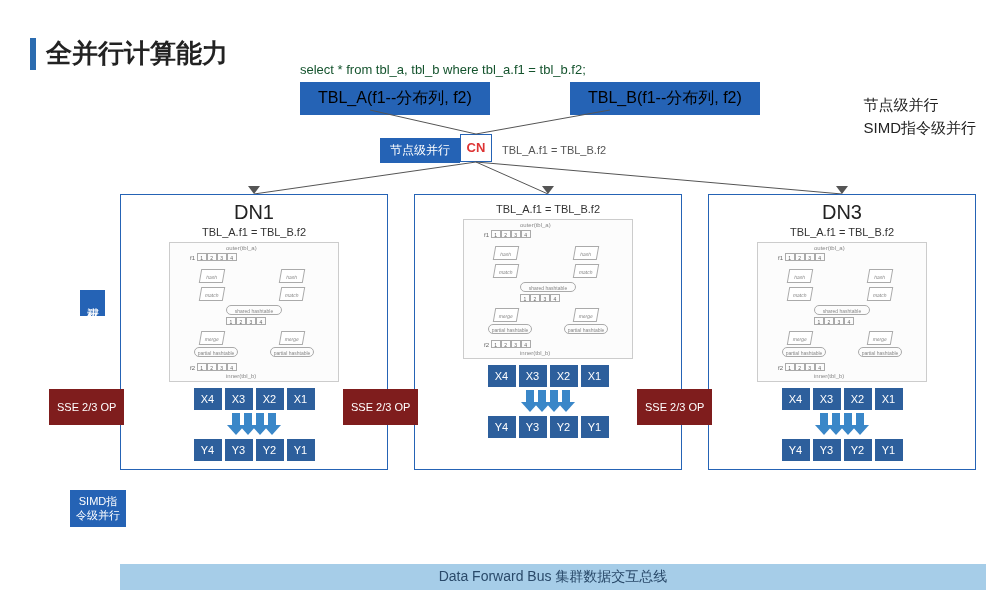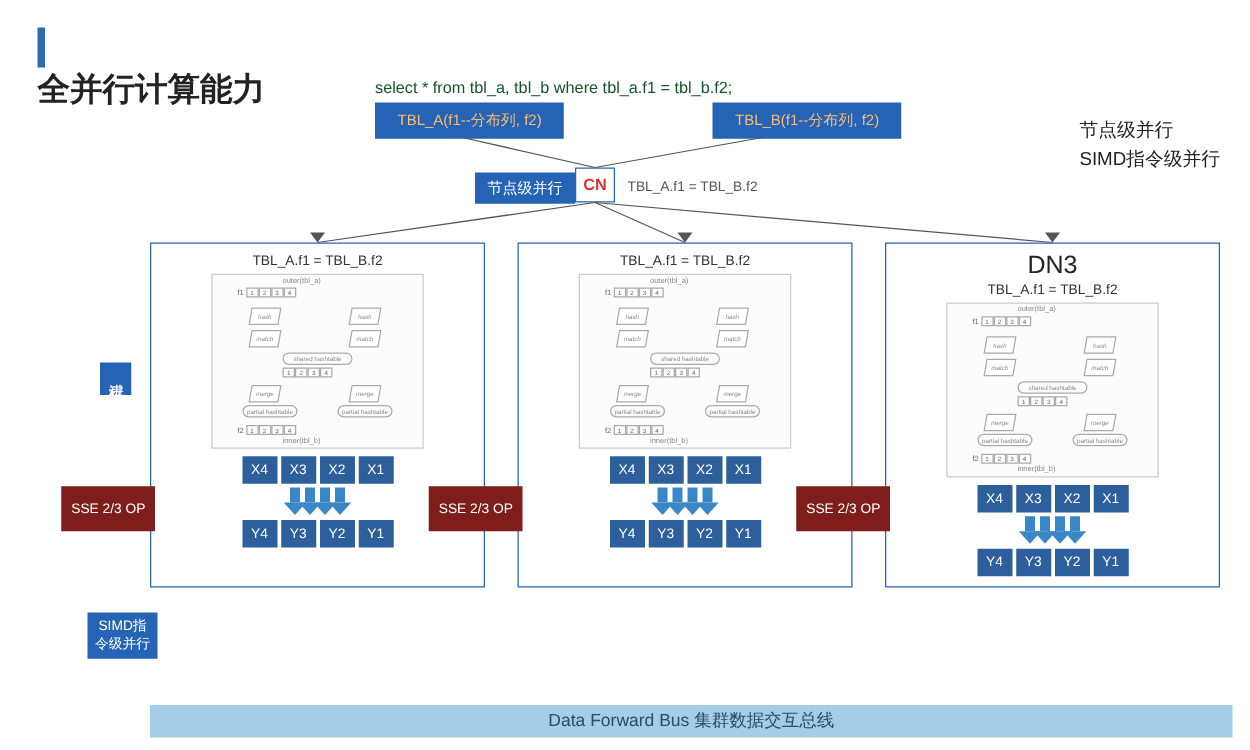--- a/index.html
+++ b/index.html
@@ -1,24 +1,24 @@
 <!DOCTYPE html>
 <html><head>
 <meta charset="utf-8">
 <style>
   * { box-sizing: border-box; margin: 0; padding: 0; }
   body { font-family: "Microsoft YaHei", Arial, sans-serif; background: #fff; width: 1000px; height: 600px; position: relative; overflow: hidden; }
   
-  .title-bar { position: absolute; top: 22px; left: 30px; display: flex; align-items: flex-start; flex-direction: column; }
+  .title-bar { position: absolute; top: 36px; left: 30px; display: flex; align-items: center; }
   .title-accent { width: 6px; height: 32px; background: #2b6cb0; margin-right: 10px; }
   .title-text { font-size: 26px; font-weight: bold; color: #222; }
   
   .sql-text { position: absolute; top: 62px; left: 300px; font-size: 13px; color: #14532d; }
   
-  .tbl-box { position: absolute; background: #2563b5; color: #fdba74; font-size: 12px; padding: 6px 18px; text-align: center; }
+  .tbl-box { position: absolute; background: #2563b5; color: #000000; font-size: 16px; padding: 6px 18px; text-align: center; }
   .tbl-a { top: 82px; left: 300px; }
   .tbl-b { top: 82px; left: 540px; margin-left: 30px; }
   
   .node-label { position: absolute; top: 138px; left: 380px; background: #2563b5; color: #fff; font-size: 12px; padding: 4px 10px; }
   
   .cn-box { position: absolute; top: 134px; left: 460px; width: 32px; height: 28px; border: 1px solid #2563b5; color: #d33; font-size: 13px; text-align: center; line-height: 26px; font-weight: bold; background: #fff; }
   
   .cn-cond { position: absolute; top: 144px; left: 502px; font-size: 11px; color: #555; }
   
   .right-list { position: absolute; top: 94px; right: 24px; font-size: 15px; color: #222; line-height: 1.5; }
@@ -92,20 +92,21 @@
   <polygon points="548,194 554,186 542,186" fill="#555"></polygon>
   <polygon points="842,194 848,186 836,186" fill="#555"></polygon>
 </svg>
 
 <div class="left-vert proc">进程级并行</div>
 <div class="left-simd">SIMD指令级并行</div>
 
 <div class="dn-container">
 
   <div class="dn-box">
+    <div class="dn-title">DN1</div>
     <div class="dn-cond">TBL_A.f1 = TBL_B.f2</div>
     <div class="plan-img">
       <div class="plan-top">outer(tbl_a)</div>
       <div class="plan-row" style="top:10px; left:20px;"><span>f1</span> <span class="plan-cell">1</span><span class="plan-cell">2</span><span class="plan-cell">3</span><span class="plan-cell">4</span></div>
       <div class="plan-diamond" style="top:26px; left:30px;">hash</div>
       <div class="plan-diamond" style="top:26px; left:110px;">hash</div>
       <div class="plan-diamond" style="top:44px; left:30px;">match</div>
       <div class="plan-diamond" style="top:44px; left:110px;">match</div>
       <div class="plan-oval" style="top:62px; left:56px;">shared hashtable</div>
       <div class="plan-row" style="top:74px; left:56px;"><span class="plan-cell">1</span><span class="plan-cell">2</span><span class="plan-cell">3</span><span class="plan-cell">4</span></div>

